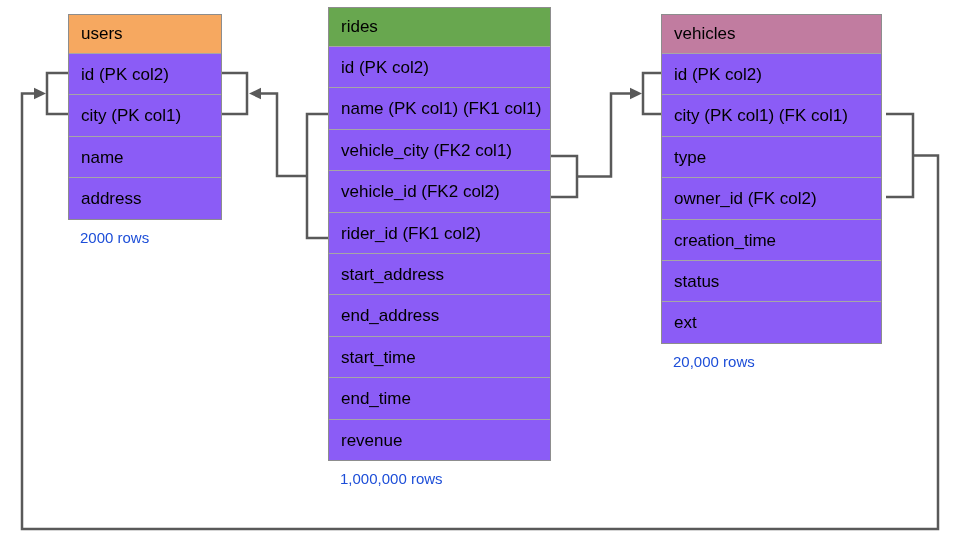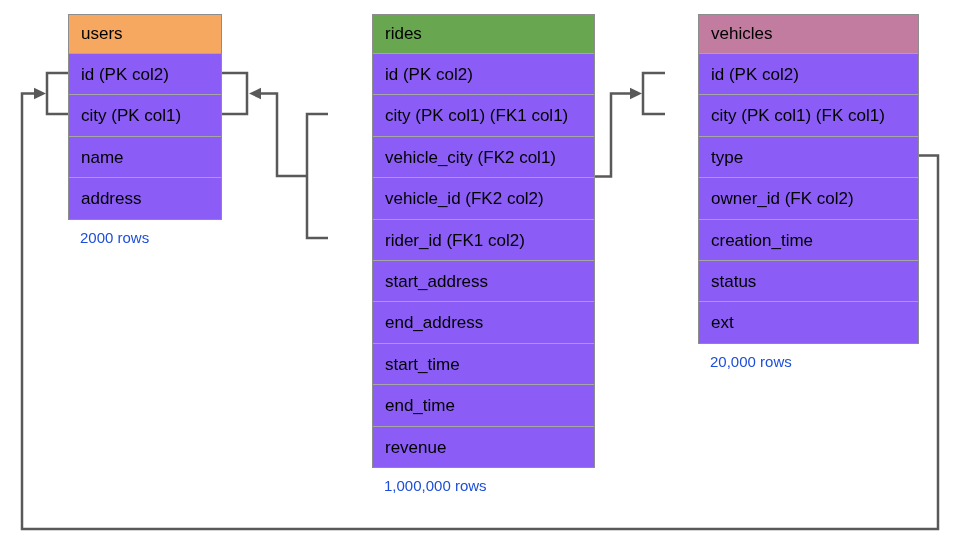--- a/index.html
+++ b/index.html
@@ -65,38 +65,38 @@
     <div class="tbl w-users">
       <div class="tbl-header" style="background-color: rgb(246, 168, 96);">users</div>
       <div class="tbl-row">id (PK col2)</div>
       <div class="tbl-row">city (PK col1)</div>
       <div class="tbl-row">name</div>
       <div class="tbl-row">address</div>
     </div>
     <div class="tbl-caption">2000 rows</div>
   </div>
 
-  <div class="tblwrap" style="left:328px;top:14px;margin-left:44px;">
+  <div class="tblwrap" style="left:328px;top:7px;">
     <div class="tbl w-rides">
       <div class="tbl-header" style="background-color: rgb(104, 167, 79);">rides</div>
       <div class="tbl-row">id (PK col2)</div>
-      <div class="tbl-row">city (PK col1) (FK1 col1)</div>
+      <div class="tbl-row">name (PK col1) (FK1 col1)</div>
       <div class="tbl-row">vehicle_city (FK2 col1)</div>
       <div class="tbl-row">vehicle_id (FK2 col2)</div>
       <div class="tbl-row">rider_id (FK1 col2)</div>
       <div class="tbl-row">start_address</div>
       <div class="tbl-row">end_address</div>
       <div class="tbl-row">start_time</div>
       <div class="tbl-row">end_time</div>
       <div class="tbl-row">revenue</div>
     </div>
     <div class="tbl-caption">1,000,000 rows</div>
   </div>
 
-  <div class="tblwrap" style="left:698px;top:14px;">
+  <div class="tblwrap" style="left:661px;top:14px;">
     <div class="tbl w-vehicles">
       <div class="tbl-header" style="background-color: rgb(193, 124, 160);">vehicles</div>
       <div class="tbl-row">id (PK col2)</div>
       <div class="tbl-row">city (PK col1) (FK col1)</div>
       <div class="tbl-row">type</div>
       <div class="tbl-row">owner_id (FK col2)</div>
       <div class="tbl-row">creation_time</div>
       <div class="tbl-row">status</div>
       <div class="tbl-row">ext</div>
     </div>

